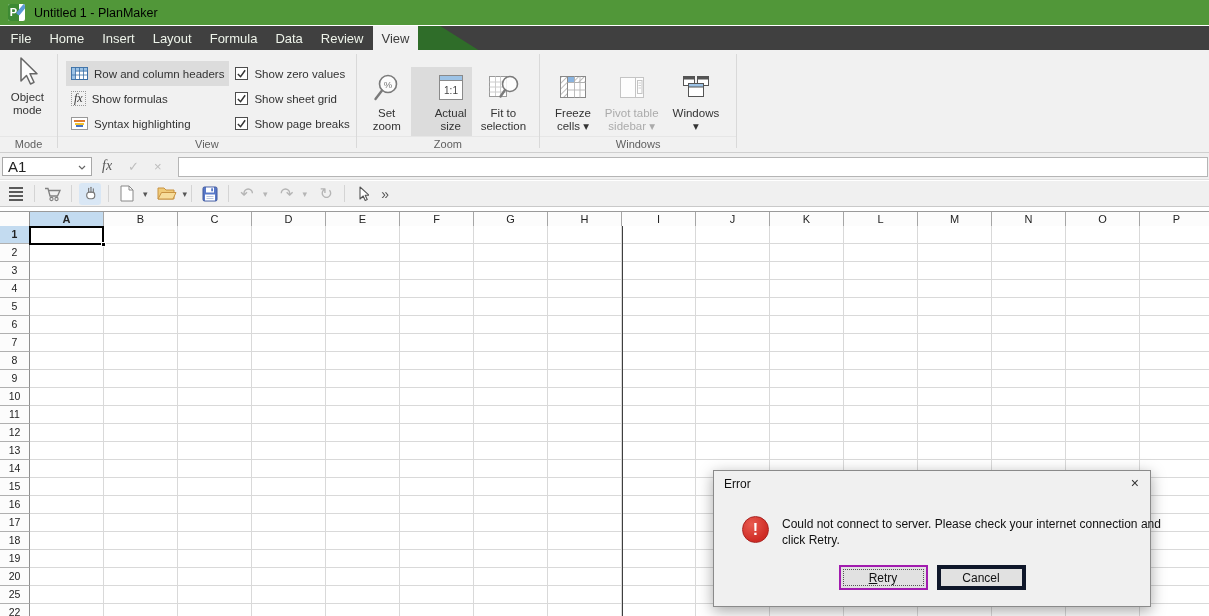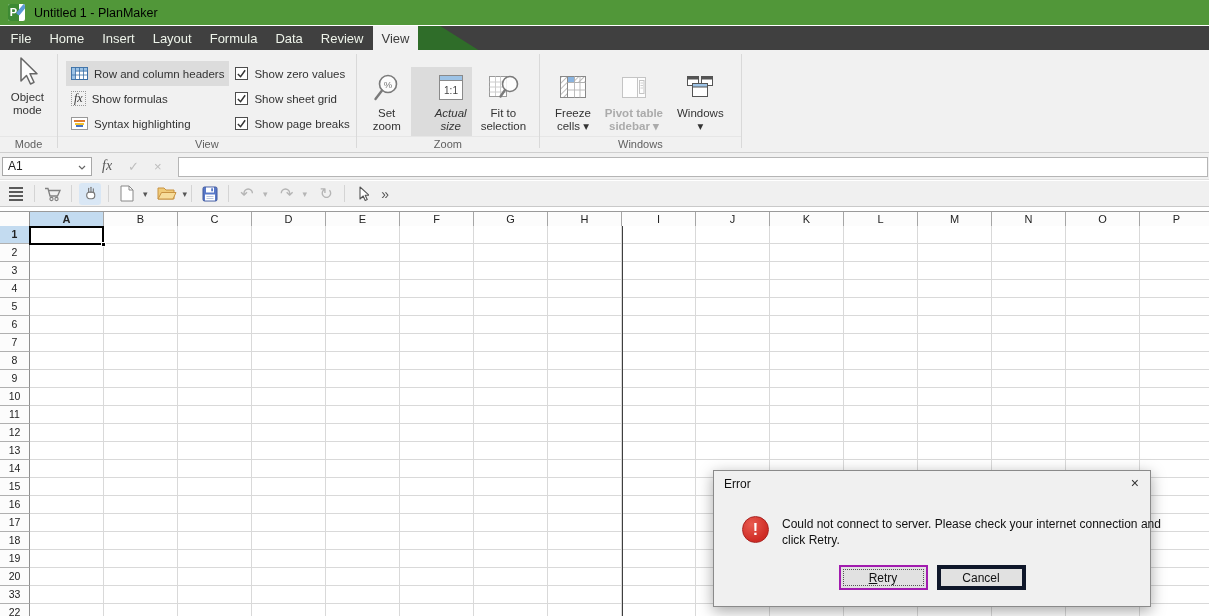--- a/index.html
+++ b/index.html
@@ -42,21 +42,21 @@
   .check-col { display:flex; flex-direction:column; margin-left:6px; }
   .check-item { display:flex; align-items:center; height:25px; font-size:11.5px; color:#333; cursor:default; }
   .cbox { width:13px; height:13px; background:#fff; border:1px solid #4d4d4d; margin-right:6px; display:flex; align-items:center; justify-content:center; }
 
   .fx-box { font-family:"Liberation Serif", serif; font-style:italic; font-size:12px; color:#333; border:1px dotted #999; padding:0 2px; line-height:13px; }
   .syntax-icon { width:17px; height:13px; border:1px solid #999; background:#fff; display:flex; flex-direction:column; justify-content:space-evenly; padding:1px; }
   .syntax-icon i { display:block; height:2px; }
 
   
   .formulabar { position:absolute; left:0; top:153px; width:100%; height:27px; background:#f0f0f0; border-bottom:1px solid #e0e0e0; display:flex; align-items:center; }
-  .namebox { position:absolute; left:2px; top:4px; width:90px; height:19px; background:#fff; border:1px solid #a8a8a8; font-size:12px; color:#222; padding-left:5px; line-height:17px; }
+  .namebox { position:absolute; left:2px; top:4px; width:90px; height:19px; background:#fff; border:1px solid #a8a8a8; font-size:15px; color:#222; padding-left:5px; line-height:17px; }
   .namebox svg { position:absolute; right:5px; top:7px; }
   .fbar-fx { position:absolute; left:102px; font-family:"Liberation Serif", serif; font-style:italic; font-size:14px; color:#555; }
   .fbar-ok { position:absolute; left:128px; font-size:13px; color:#bdbdbd; }
   .fbar-cancel { position:absolute; left:154px; font-size:13px; color:#bdbdbd; }
   .fbar-input { position:absolute; left:178px; right:1px; top:4px; height:20px; background:#fff; border:1px solid #b5b5b5; font-size:11.5px; padding:0 4px; font-family:"Liberation Sans", sans-serif; }
 
   
   .toolbar { position:absolute; left:0; top:181px; width:100%; height:26px; background:#f0f0f0; border-bottom:1px solid #c9c9c9; display:flex; align-items:center; }
   .tbtn { height:22px; min-width:22px; display:flex; align-items:center; justify-content:center; margin:0 3px; border-radius:3px; cursor:default; }
   .tbtn.hl { background:#d9e7f5; }
@@ -207,21 +207,21 @@
 zoom</span>
       </div>
       <div class="bigbtn active">
         <span class="bicon">
           <svg width="30" height="30" viewBox="0 0 30 30">
               <rect x="3.5" y="2.5" width="23" height="24" fill="#fff" stroke="#8a8a8a"></rect>
               <rect x="3.5" y="2.5" width="23" height="5" fill="#9dc3e6" stroke="#8a8a8a"></rect>
               <text x="15" y="20.5" text-anchor="middle" font-size="10" fill="#444" font-family="Liberation Sans,sans-serif">1:1</text>
             </svg>
         </span>
-        <span class="ml" style="white-space: pre-line; font-style: italic;">Actual
+        <span class="ml" style="white-space: pre-line;">Actual
 size</span>
       </div>
       <div class="bigbtn">
         <span class="bicon">
           <svg width="32" height="30" viewBox="0 0 32 30">
               <rect x="2.5" y="3.5" width="17" height="20" fill="#fff" stroke="#999"></rect>
               <path d="M2.5 9 H19 M2.5 14 H19 M2.5 19 H19 M8.5 3.5 V23 M13.5 3.5 V23" stroke="#ccc" stroke-width="1"></path>
               <circle cx="23" cy="11" r="7.5" fill="rgba(255,255,255,0.85)" stroke="#7a7a7a" stroke-width="1.6"></circle>
               <line x1="18" y1="17" x2="13.5" y2="23.5" stroke="#7a7a7a" stroke-width="2.4" stroke-linecap="round"></line>
             </svg>
@@ -255,21 +255,21 @@
       </div>
       <div class="bigbtn disabled">
         <span class="bicon">
           <svg width="30" height="28" viewBox="0 0 30 28">
               <rect x="3.5" y="3.5" width="23" height="20" fill="#fdfdfd" stroke="#c4c4c4"></rect>
               <line x1="18.5" y1="3.5" x2="18.5" y2="23.5" stroke="#c4c4c4"></line>
               <rect x="20.5" y="6.5" width="4.5" height="13" fill="none" stroke="#c4c4c4"></rect>
               <path d="M21.5 9 H24 M21.5 11.5 H24 M21.5 14 H24" stroke="#c4c4c4" stroke-width="0.8"></path>
             </svg>
         </span>
-        <span class="ml" style="white-space: pre-line; font-weight: bold;">Pivot table
+        <span class="ml" style="white-space: pre-line;">Pivot table
 sidebar ▾</span>
       </div>
       <div class="bigbtn">
         <span class="bicon">
           <svg width="30" height="28" viewBox="0 0 30 28">
               <rect x="2.5" y="2.5" width="11" height="9" fill="#fff" stroke="#555"></rect>
               <rect x="2.5" y="2.5" width="11" height="3" fill="#555"></rect>
               <rect x="16.5" y="2.5" width="11" height="9" fill="#fff" stroke="#555"></rect>
               <rect x="16.5" y="2.5" width="11" height="3" fill="#555"></rect>
               <rect x="7.5" y="9.5" width="15" height="13" fill="#fff" stroke="#555"></rect>
@@ -762,21 +762,21 @@
           <div class="cell"></div>
           <div class="cell"></div>
           <div class="cell"></div>
           <div class="cell"></div>
           <div class="cell"></div>
           <div class="cell"></div>
           <div class="cell"></div>
           <div class="cell"></div>
         </div>
         <div class="grow">
-          <div class="rowhead">33</div>
+          <div class="rowhead">25</div>
           <div class="cell"></div>
           <div class="cell"></div>
           <div class="cell"></div>
           <div class="cell"></div>
           <div class="cell"></div>
           <div class="cell"></div>
           <div class="cell"></div>
           <div class="cell"></div>
           <div class="cell"></div>
           <div class="cell"></div>

